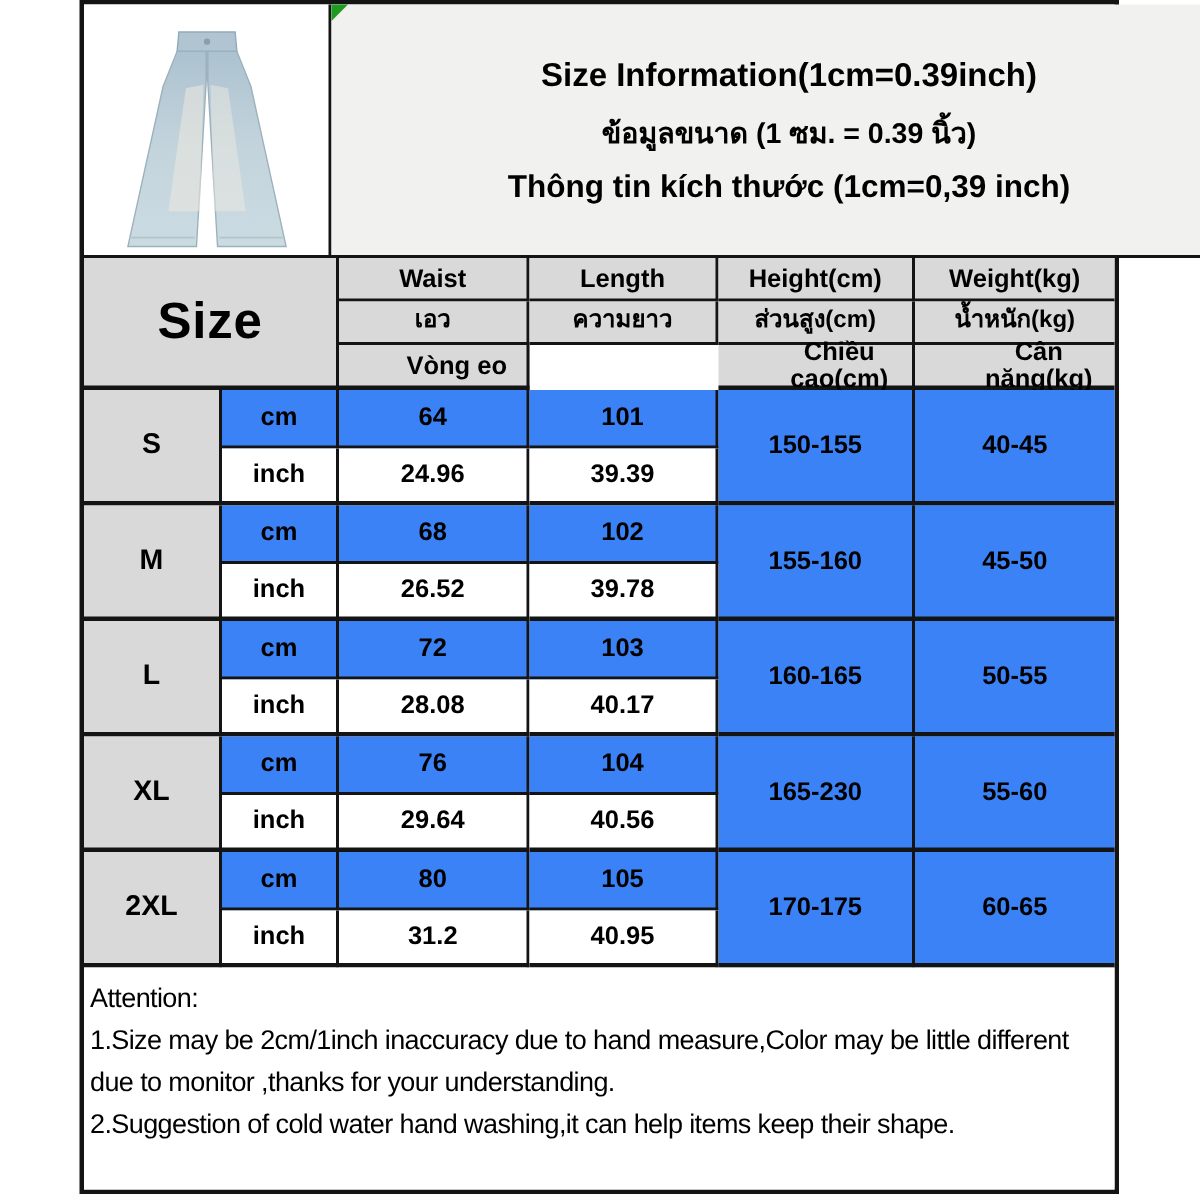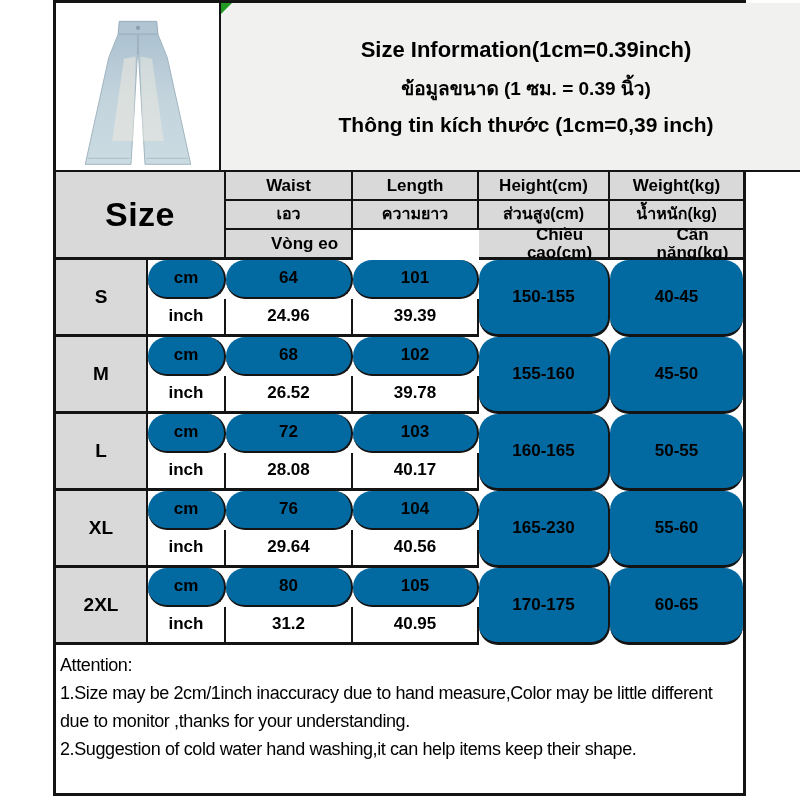--- a/index.html
+++ b/index.html
@@ -26,21 +26,21 @@
 
   
   .size-grid { position:absolute; left:0; top:169px; width:687px; height:473px;
     display:grid;
     grid-template-columns: 92px 78px 127px 126px 131px 1fr;
     grid-template-rows: 29px 29px 30px repeat(10, 38.5px); }
   .c { display:flex; align-items:center; justify-content:center;
     border-right:2px solid #141414; border-bottom:2px solid #141414;
     font-weight:bold; line-height:1.05; text-align:center; }
   .g  { background:#d9d9d9; }   
-  .lt { background:#0369a1;border-radius:19px; }   
+  .lt { background:#3b82f6; }   
   .w  { background:#ffffff; }   
   .tb { border-bottom-width:3px; }
   .nr { border-right:none; }
   .size-big    { font-size:34px; letter-spacing:0.5px; }
   .hdr-en      { font-size:17px; }
   .hdr-th      { font-size:16px; }
   .hdr-vi      { font-size:17px;padding-left:32px; }
   .size-letter { font-size:19px; }
   .unit        { font-size:17px; }
   .val         { font-size:17px; }

